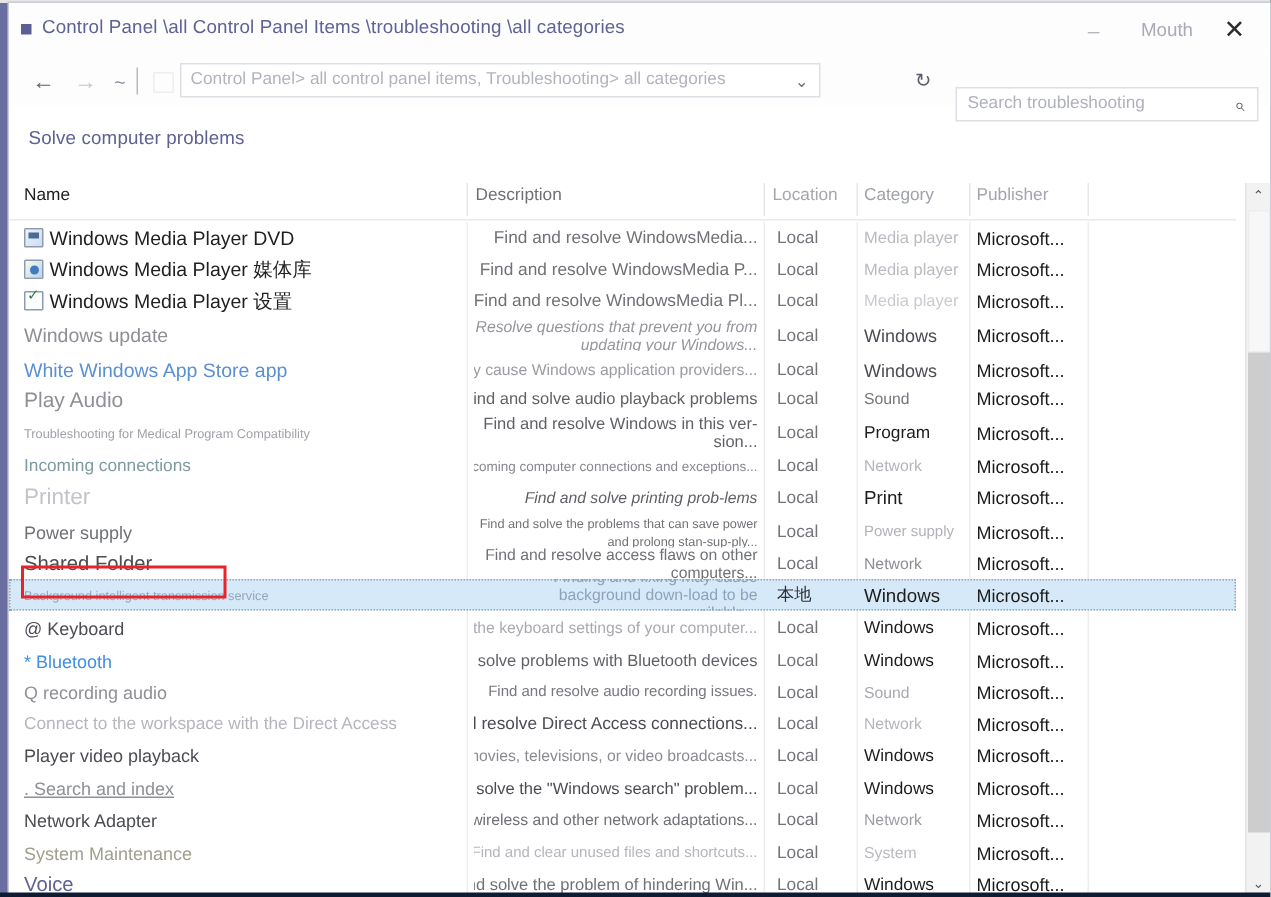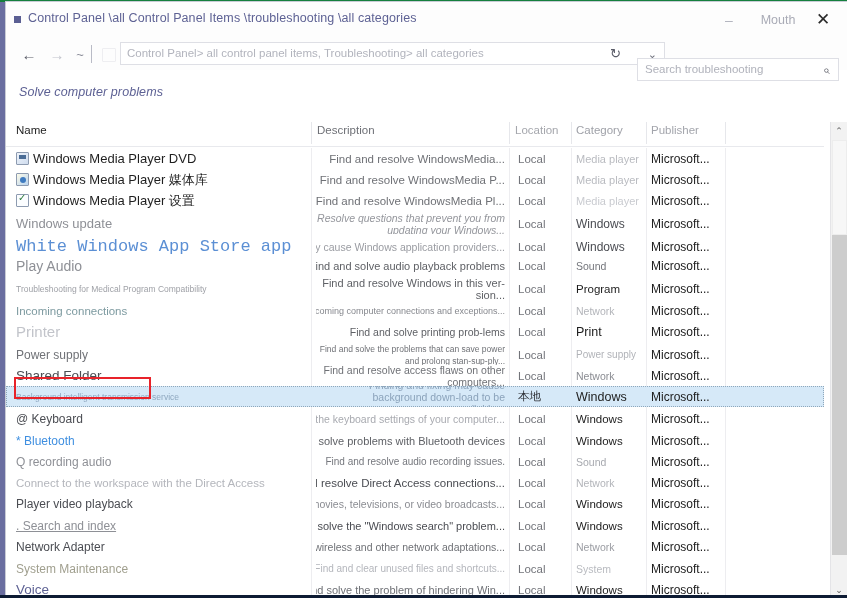--- a/index.html
+++ b/index.html
@@ -2,21 +2,21 @@
 <html><head>
 <meta charset="utf-8">
 <style>
   html,body{margin:0;padding:0;}
   body{
     width:847px;height:598px;overflow:hidden;
     background:#0d1b33;
     font-family:"Liberation Sans","DejaVu Sans",sans-serif;
     -webkit-font-smoothing:antialiased;
   }
-  #root{position:relative;width:847px;height:598px;background:#15803d;}
+  #root{position:relative;width:847px;height:598px;background:#e5e5e5;}
 
   
   .window{
     position:absolute;left:6px;top:2px;width:841px;height:596px;
     background:#ffffff;
     box-shadow:0 0 0 1px #c9ccd6;
     overflow:hidden;
   }
   .leftedge{
     position:absolute;left:0;top:2px;width:6px;height:596px;
@@ -61,21 +61,21 @@
   .navbtn.fwd{left:40px;color:#c3c5cd;}
   .navbtn.up{left:63px;color:#8b8d99;font-size:13px;}
   .navsep{
     position:absolute;left:85px;top:8px;width:1px;height:18px;background:#b9bbc6;
   }
   .crumbicon{
     position:absolute;left:96px;top:11px;width:12px;height:12px;
     border:1px solid #dfe0e6;border-radius:1px;opacity:.5;
   }
   .addrbox{
-    position:absolute;left:114px;top:5px;width:545px;height:23px;
+    position:absolute;left:114px;top:5px;width:427px;height:23px;
     background:#fff;border:1px solid #dedfe5;box-sizing:border-box;
   }
   .addrtext{
     position:absolute;left:6px;top:4px;font-size:11.5px;color:#b2b4bd;white-space:nowrap;
   }
   .addrchev{
     position:absolute;right:7px;top:5px;font-size:11px;color:#6d6f7b;
   }
   .refresh{
     position:absolute;left:604px;top:9px;font-size:13px;color:#5a5c68;
@@ -89,21 +89,20 @@
   }
   .searchicon{
     position:absolute;right:8px;top:4px;font-size:12px;color:#53555f;
     transform:scaleX(-1);
   }
 
   
   .tasklink{
     position:absolute;left:13px;top:83px;font-size:12.5px;color:#5d6194;
     letter-spacing:.1px;
-    font-style:italic;
   }
 
   
   .colhead{
     position:absolute;left:0;top:122px;width:818px;height:22px;
   }
   .ch{
     position:absolute;top:0;font-size:11.5px;white-space:nowrap;
   }
   .ch-div{
@@ -317,21 +316,21 @@
           </div>
           <div class="cell c-cat">
             <span class="ct" style="color: rgb(74, 76, 82); font-size: 12px;">Windows</span>
           </div>
           <div class="cell c-pub">
             <span class="pb">Microsoft...</span>
           </div>
         </div>
         <div class="row" style="top: 88px;">
           <div class="cell c-name">
-            <span class="nm" style="color: rgb(91, 143, 212); font-size: 17px; font-family: Liberation Mono, monospace;">White Windows App Store app</span>
+            <span class="nm" style="color: rgb(91, 143, 212); font-size: 13px;">White Windows App Store app</span>
           </div>
           <div class="cell c-desc">
             <span class="ds" style="color: rgb(154, 156, 162); font-size: 10.5px;">The solution may cause Windows application providers...</span>
           </div>
           <div class="cell c-loc">
             <span class="lc" style="color: rgb(114, 116, 122);">Local</span>
           </div>
           <div class="cell c-cat">
             <span class="ct" style="color: rgb(74, 76, 82); font-size: 12px;">Windows</span>
           </div>
@@ -388,21 +387,21 @@
           </div>
           <div class="cell c-pub">
             <span class="pb">Microsoft...</span>
           </div>
         </div>
         <div class="row" style="top: 173px;">
           <div class="cell c-name">
             <span class="nm" style="color: rgb(194, 196, 202); font-size: 15px;">Printer</span>
           </div>
           <div class="cell c-desc">
-            <span class="ds wrap2" style="color: rgb(95, 97, 102); font-size: 10.5px;">Find and solve printing prob-lems</span>
+            <span class="ds wrap2" style="color: rgb(95, 97, 102); font-size: 10.5px; font-style: italic;">Find and solve printing prob-lems</span>
           </div>
           <div class="cell c-loc">
             <span class="lc" style="color: rgb(114, 116, 122);">Local</span>
           </div>
           <div class="cell c-cat">
             <span class="ct" style="color: rgb(29, 29, 29); font-size: 12.5px;">Print</span>
           </div>
           <div class="cell c-pub">
             <span class="pb">Microsoft...</span>
           </div>

